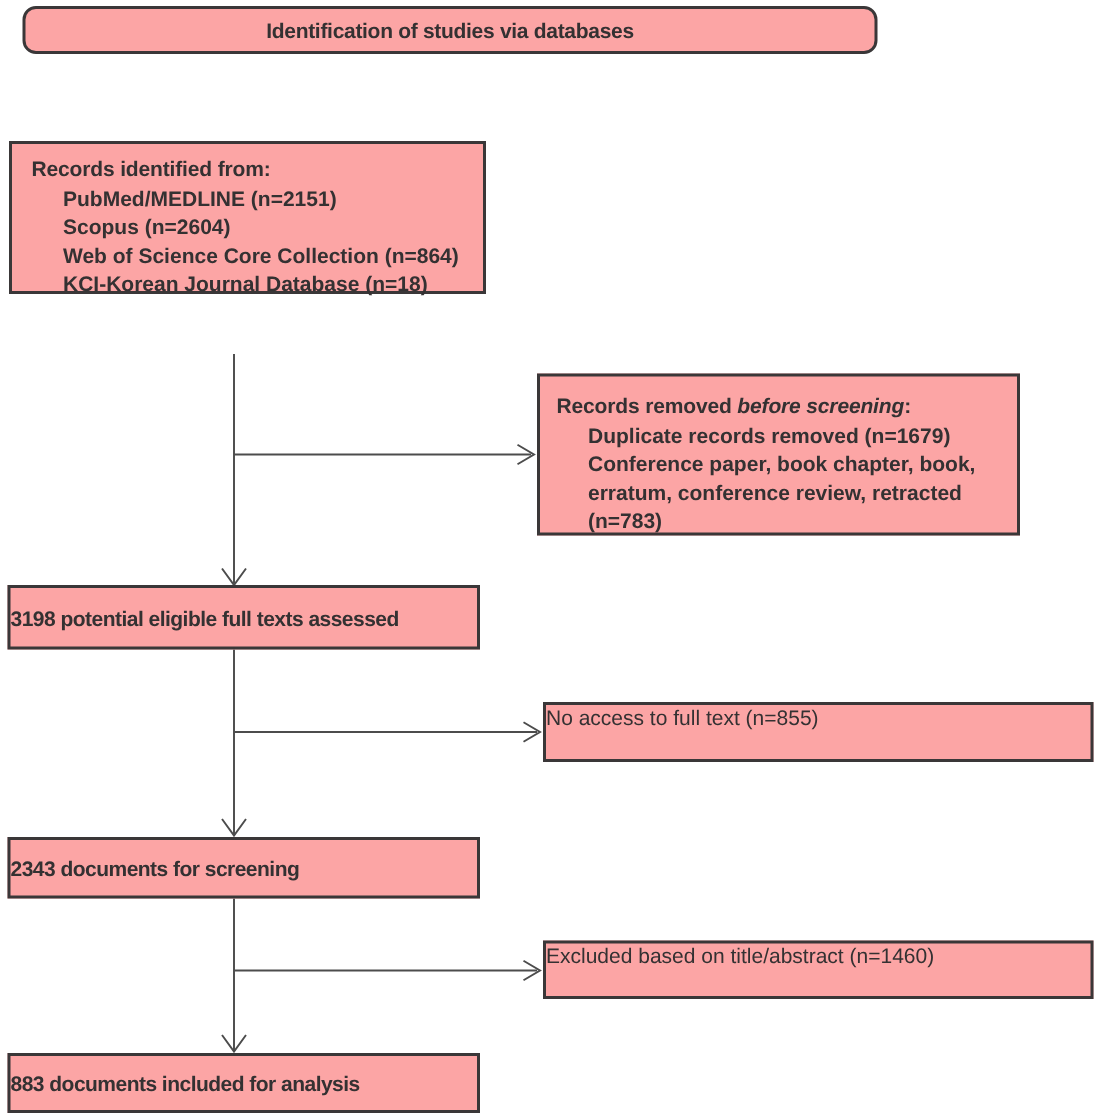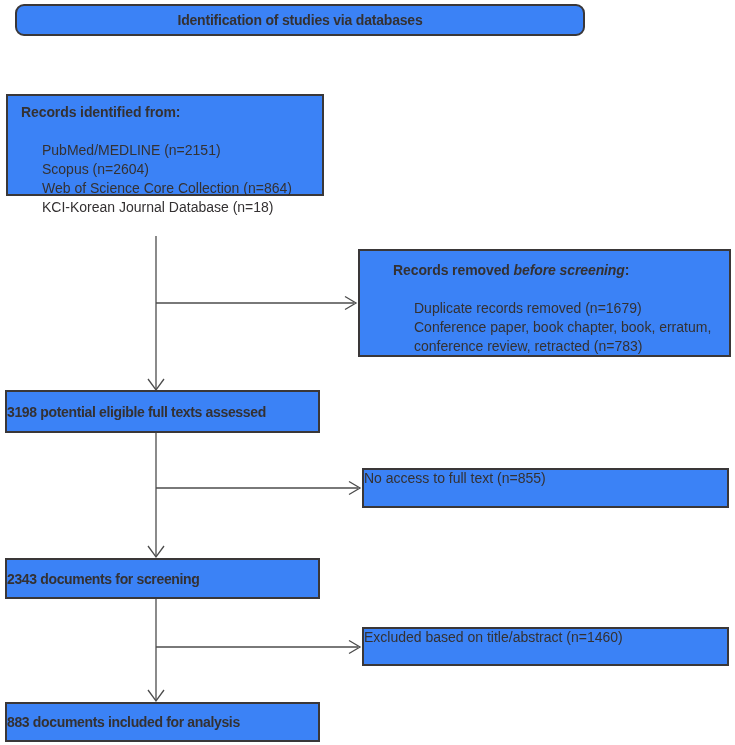--- a/index.html
+++ b/index.html
@@ -11,34 +11,34 @@
     background: var(--bg, #ffffff);
     font-family: "Liberation Sans", sans-serif;
     color: var(--text, #343132);
     font-size: 14px;
     overflow: hidden;
   }
   .connectors { position: absolute; left: 0; top: 0; z-index: 0; }
   .connectors path { stroke: var(--arrow, #4c4c4c); stroke-width: 1.3; fill: none; }
   .box {
     position: absolute;
-    background: #3b82f6;
+    background: #fca5a5;
     border: 2px solid var(--border, #3a3738);
     z-index: 1;
   }
   .title-box {
     left: 15px; top: 4px; width: 570px; height: 32px;
     border-radius: 9px;
     display: flex; align-items: center; justify-content: center;
     font-weight: 700; letter-spacing: -0.2px;
   }
   .b-records  { left: 6px;   top: 94px;  width: 318px; height: 102px; padding: 7px 6px 0 13px; }
-  .b-removed  { left: 358px; top: 249px; width: 373px; height: 108px; padding: 10px 8px 0 33px; }
+  .b-removed  { left: 358px; top: 249px; width: 322px; height: 108px; padding: 10px 8px 0 11px; }
   .heading { font-weight: 700; line-height: 19px; letter-spacing: -0.1px; white-space: nowrap; }
-  .sublist { margin: 19px 0 0 0; padding: 0 0 0 21px; list-style: none; line-height: 19px; }
+  .sublist { margin: 1px 0 0 0; padding: 0 0 0 21px; list-style: none; line-height: 19px; font-weight: bold; }
   .b-records .sublist { white-space: nowrap; }
   .milestone {
     display: flex; align-items: center;
     padding-left: 0;
     font-weight: 700; letter-spacing: -0.35px; white-space: nowrap;
   }
   .b-assessed  { left: 5px; top: 390px; width: 315px; height: 43px; }
   .b-screening { left: 5px; top: 558px; width: 315px; height: 41px; align-items: center; }
   .b-included  { left: 5px; top: 702px; width: 315px; height: 40px; }
   .side { display: flex; align-items: flex-start; padding-left: 0; white-space: nowrap; }

